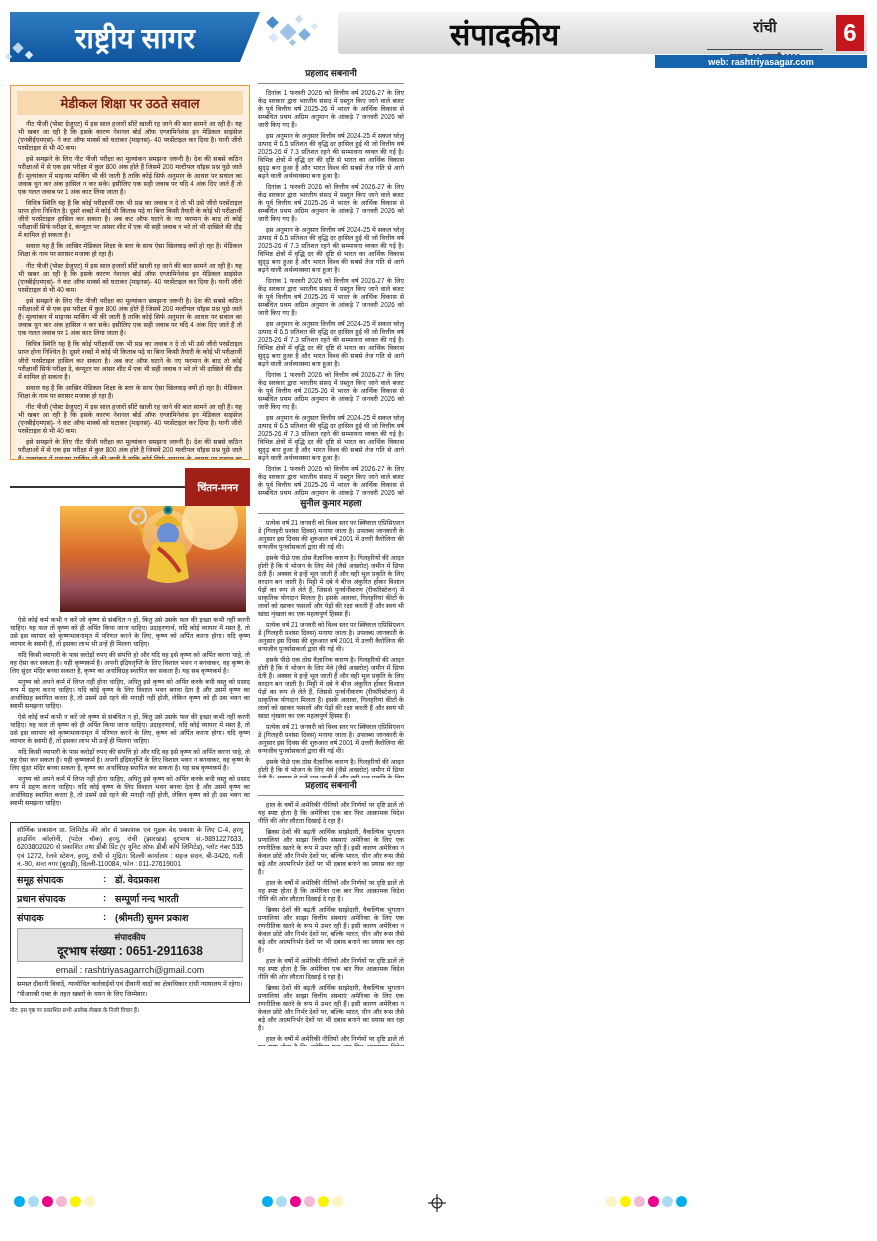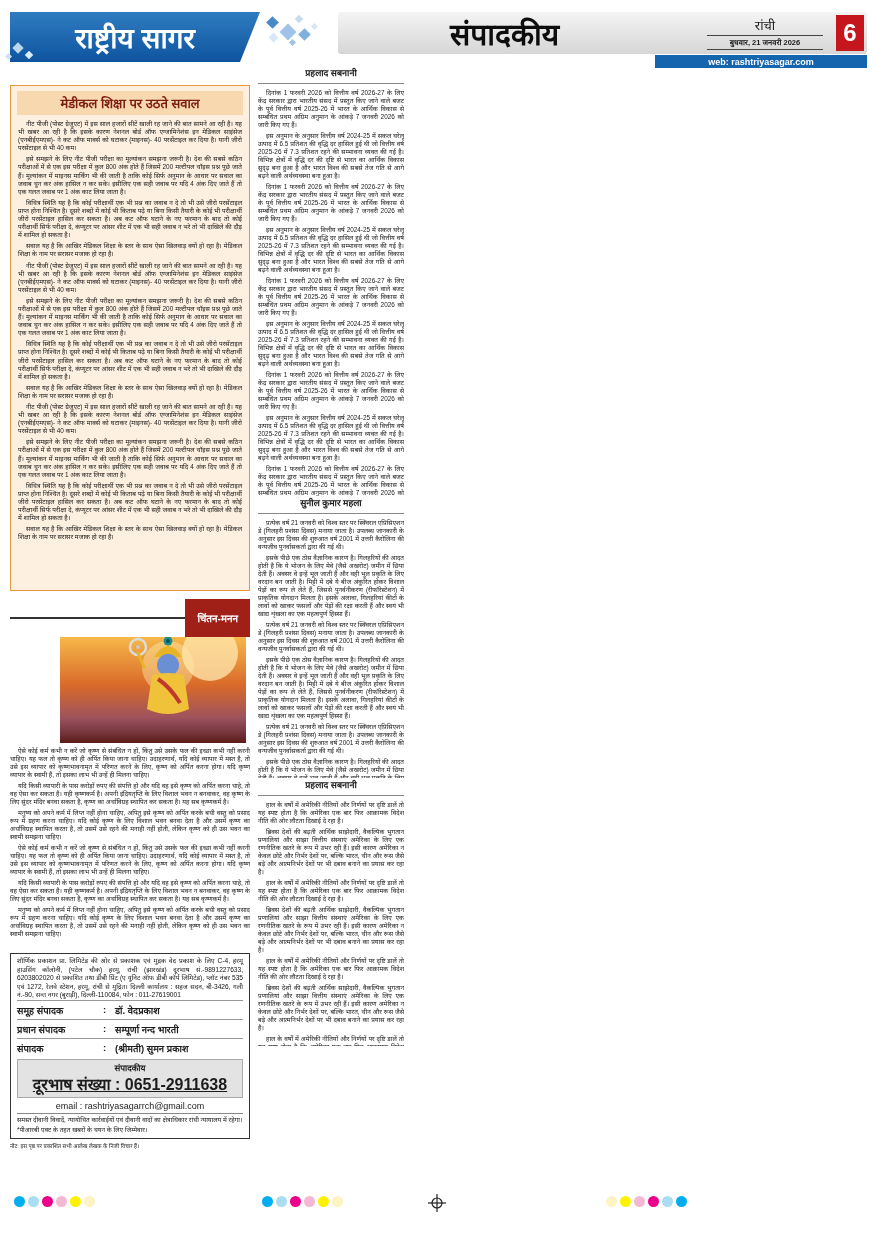--- a/index.html
+++ b/index.html
@@ -17,49 +17,49 @@
   .cluster-right .dmd:nth-child(5){left:300px;top:30px;width:9px;height:9px;background:#7fb0dd;}
   .cluster-right .dmd:nth-child(6){left:312px;top:24px;width:5px;height:5px;background:#d7e7f6;}
   .cluster-right .dmd:nth-child(7){left:290px;top:40px;width:5px;height:5px;background:#9fc3e8;}
   .cluster-left .dmd:nth-child(1){left:14px;top:44px;width:8px;height:8px;background:#bcd6ee;z-index:4;}
   .cluster-left .dmd:nth-child(2){left:26px;top:52px;width:6px;height:6px;background:#dcebf8;z-index:4;}
   .cluster-left .dmd:nth-child(3){left:6px;top:54px;width:5px;height:5px;background:#cfe2f4;z-index:4;}
   .gray-band{position:absolute;left:338px;top:12px;width:529px;height:42px;
       background:linear-gradient(180deg,#f4f4f4,#d6d6d6);border-radius:3px;}
   .section-title{position:absolute;left:112px;top:1px;font-size:30px;font-weight:bold;color:#0d0d0d;}
   .dateblock{position:absolute;right:44px;top:4px;width:116px;text-align:center;}
-  .dateblock .city{font-size:13px;font-weight:normal;border-bottom:1px solid #444;padding-bottom:1px;}
+  .dateblock .city{font-size:15px;font-weight:bold;border-bottom:1px solid #444;padding-bottom:13px;}
   .dateblock .date{font-size:7.5px;font-weight:bold;padding-top:1px;border-bottom:1px solid #444;padding-bottom:2px;}
   .page-num{position:absolute;right:3px;top:3px;width:28px;height:36px;background:#c4161c;color:#fff;
       display:flex;align-items:center;justify-content:center;font-size:24px;font-weight:bold;}
   .web-strip{position:absolute;right:10px;top:55px;width:212px;height:13px;background:#1464ae;color:#fff;
       font-size:9px;font-weight:bold;display:flex;align-items:center;justify-content:center;}
   
   .left-rail{position:absolute;left:10px;top:85px;width:240px;}
-  .medical-box{height:506px;border:1.5px solid #e8963f;background:#fdf0e0;box-sizing:border-box;overflow:hidden;}
+  .medical-box{height:375px;border:1.5px solid #e8963f;background:#fdf0e0;box-sizing:border-box;overflow:hidden;}
   .mb-title{margin:5px 6px 3px;background:#f8d8ae;color:#7b1d12;font-weight:bold;font-size:13px;
       text-align:center;padding:3px 0;}
   .mb-body{padding:2px 7px;font-size:6.4px;line-height:8.1px;text-align:justify;color:#222;height:452px;overflow:hidden;}
   .mb-body p,.stext p,.krishna-text p{margin:0 0 3px;text-indent:8px;}
   .subhead{font-weight:bold;text-indent:0 !important;}
   .chintan{margin-top:8px;}
   .tag-row{display:flex;align-items:center;}
   .tag-row .rule{flex:1;height:2px;background:#333;}
   .tag{background:#a02018;color:#fff;font-size:10px;font-weight:bold;padding:12px 12px;}
   .chintan-title{text-align:center;font-size:17px;font-weight:bold;color:#0d0d0d;margin:5px 0 3px;}
   .krishna-art{width:186px;height:106px;margin-left:50px;position:relative;overflow:hidden;}
   .krishna-text{font-size:6.4px;line-height:8px;text-align:justify;height:198px;overflow:hidden;margin-top:4px;}
   .imprint{margin-top:8px;border:1px solid #333;padding:3px 6px 4px;box-sizing:border-box;}
   .pub{font-size:6.6px;line-height:8.6px;text-align:justify;color:#111;}
   .ed-row{display:flex;border-top:1px solid #999;padding:3px 0 2px;font-size:9.5px;font-weight:bold;}
   .ed-row .role{width:86px;}
   .ed-row .colon{width:12px;}
   .dept-box{background:#e3e3e3;border:1px solid #aaa;text-align:center;padding:2px 0;margin-top:2px;}
   .dept-box .dept{font-size:8.5px;font-weight:bold;}
-  .dept-box .phone{font-size:16px;font-weight:bold;text-decoration:underline;}
+  .dept-box .phone{font-size:12px;font-weight:bold;}
   .postal{border-top:2px solid #555;border-bottom:2px solid #555;margin-top:3px;text-align:center;
       font-size:9.5px;font-weight:bold;padding:2px 0;}
   .email{text-align:center;font-size:9px;padding:3px 0 2px;}
   .legal{font-size:6.4px;line-height:8px;border-top:1px solid #888;padding-top:2px;}
   .prb{font-size:6.4px;line-height:8px;margin-top:2px;}
   .note-line{font-size:5.6px;margin-top:3px;color:#222;}
   
   .main-col{position:absolute;left:258px;top:66px;width:609px;}
   .headline1{font-size:26px;line-height:31px;font-weight:bold;text-align:center;color:#000;margin:2px 0 9px;}
   .headline2,.headline3{font-size:24px;line-height:29px;font-weight:bold;text-align:center;color:#000;margin:8px 0 7px;}

